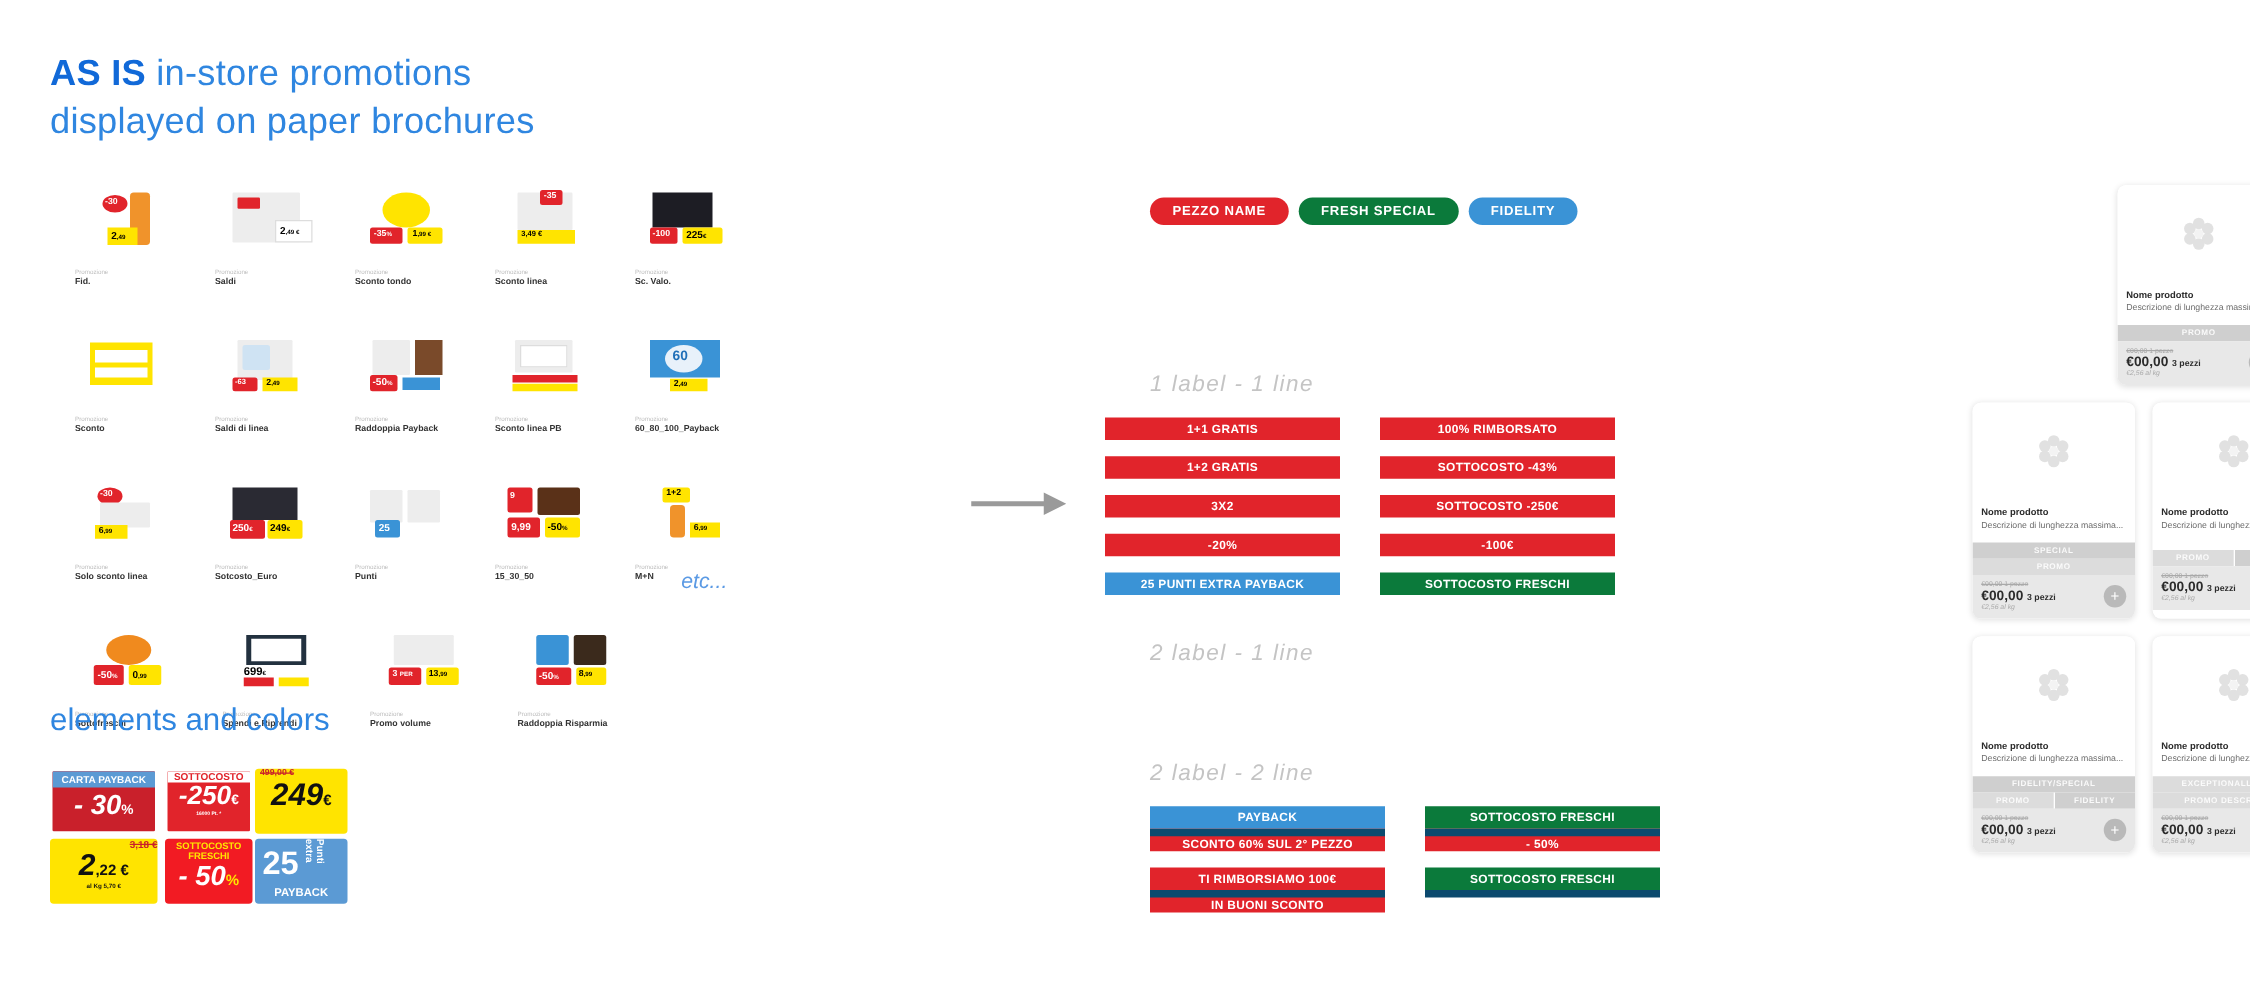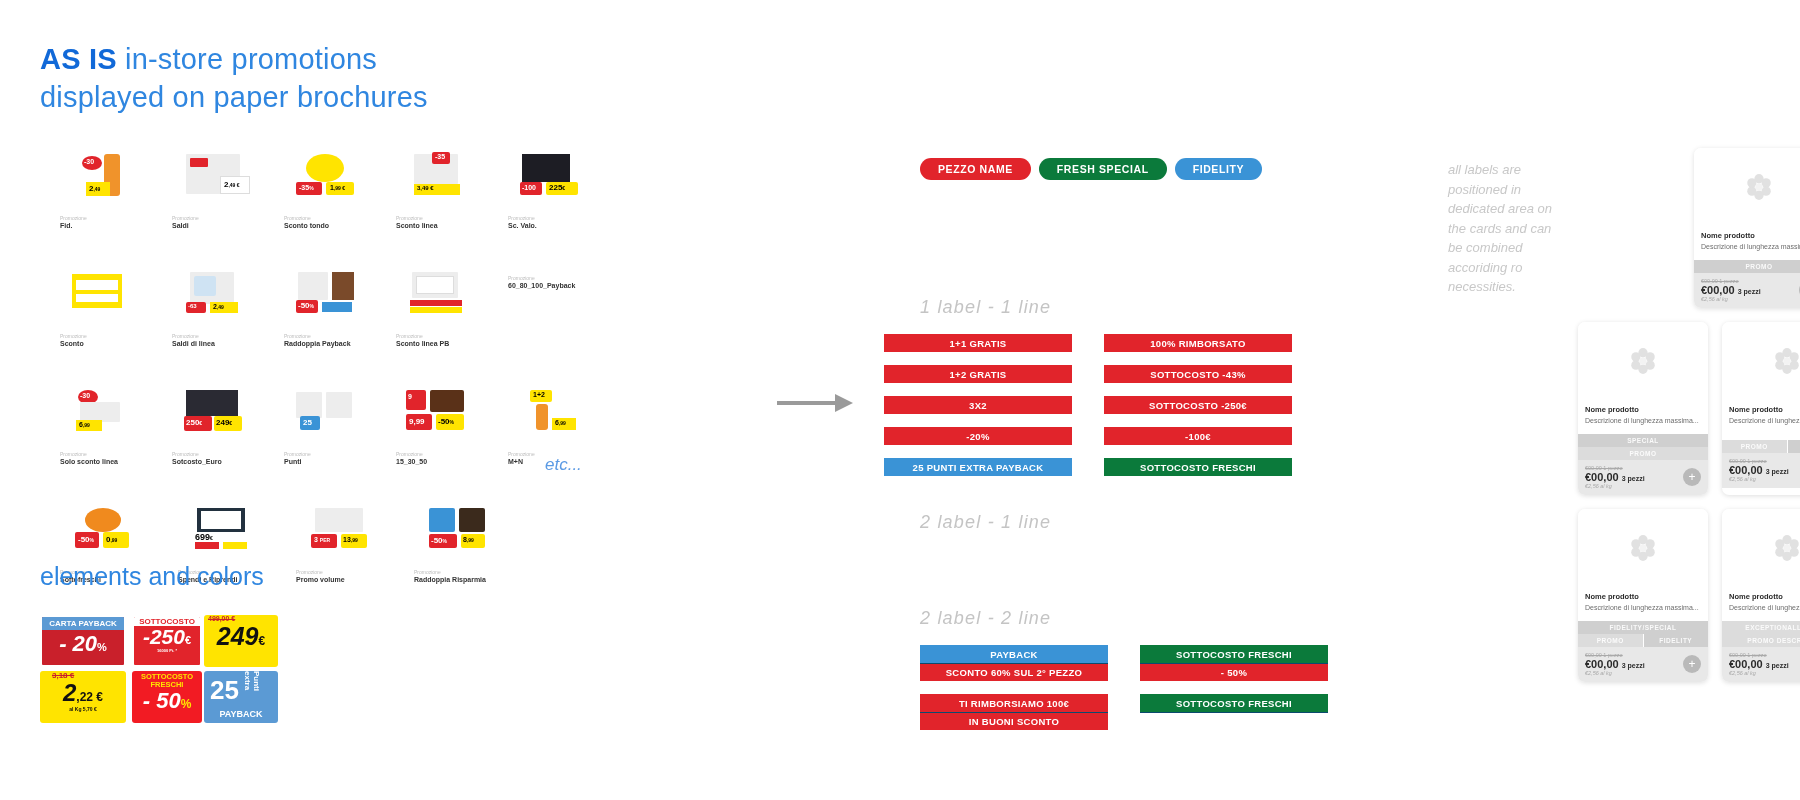--- a/index.html
+++ b/index.html
@@ -105,21 +105,21 @@
   .bar.r { background: #e1242b; }
   .bar.b { background: #3a93d6; }
   .bar.g { background: #0b7a3b; }
   .bar.split { padding: 0; }
   .bar.split > span {
     height: 100%; display: flex; align-items: center; justify-content: center;
     font-size: 9.5px; font-weight: 700;
   }
   .stack { margin-bottom: 13px; }
   .stack .bar { margin-bottom: 0; }
-  .stack .bar + .bar { border-top: 1px solid #0c4a6e; }
+  .stack .bar + .bar { border-top: 6px solid #0c4a6e; }
 
   
   .cards-note {
     position: absolute; left: 1448px; top: 160px; width: 108px;
     font-style: italic; font-weight: 300; font-size: 13px;
     line-height: 19.5px; color: #c8c8c8;
   }
   .cards { position: absolute; left: 1578px; top: 148px; }
   .card-row { display: flex; gap: 14px; margin-bottom: 14px; }
   .card {
@@ -303,20 +303,29 @@
             <div class="bx red" style="left:6px;top:30px;width:52px;height:6px;"></div>
             <div class="bx yel" style="left:6px;top:37px;width:52px;height:6px;"></div>
           </div>
         </div>
         <div class="thumb-caption">
           <span class="t-sub">Promozione</span>
           <span class="t-name">Sconto linea PB</span>
         </div>
       </div>
       <div class="thumb-cell">
+        <div class="thumb-img">
+          <div class="mini">
+            <div class="bx blu" style="left:4px;top:2px;width:56px;height:30px;"></div>
+            <div class="bx" style="left:16px;top:6px;width:30px;height:22px;background:#e8f1fa;border-radius:50%;"></div>
+            <div class="bx" style="left:22px;top:9px;font-size:11px;font-weight:800;color:#1f6fb8;">60</div>
+            <div class="bx yel" style="left:20px;top:33px;width:30px;height:10px;"></div>
+            <div class="bx" style="left:23px;top:34px;font-size:7px;font-weight:800;">2<span style="font-size:5px">,49</span></div>
+          </div>
+        </div>
         <div class="thumb-caption">
           <span class="t-sub">Promozione</span>
           <span class="t-name">60_80_100_Payback</span>
         </div>
       </div>
     </div>
 
     <div class="thumb-row">
       <div class="thumb-cell">
         <div class="thumb-img">
@@ -471,21 +480,21 @@
   </div>
 
   <div id="elements-heading">elements and colors</div>
 
   <div class="elements">
     <div class="el-grid">
 
       <div class="el-card" style="left:0;top:0;width:86px;height:52px;background:#c9202b;border:2px solid #fff;">
         <div style="background:#5b9ad4;color:#fff;font-size:8px;font-weight:800;text-align:center;padding:2px 0;">CARTA PAYBACK</div>
         <div style="display:flex;align-items:baseline;justify-content:center;padding-top:3px;">
-          <span style="font-size:22px;font-style:italic;font-weight:800;line-height:22px;">- 20</span>
+          <span style="font-size:22px;font-style:italic;font-weight:800;line-height:22px;">- 30</span>
           <span style="font-size:11px;font-weight:800;">%</span>
         </div>
       </div>
 
       <div class="el-card" style="left:92px;top:0;width:70px;height:52px;background:#e1242b;border:2px solid #fff;">
         <div style="background:#fff;color:#e1242b;font-size:8px;font-weight:800;text-align:center;">SOTTOCOSTO</div>
         <div style="display:flex;align-items:baseline;justify-content:center;">
           <span style="font-size:21px;font-style:italic;font-weight:800;line-height:22px;">-250</span>
           <span style="font-size:11px;font-weight:800;">€</span>
         </div>
@@ -494,21 +503,21 @@
 
       <div class="el-card" style="left:164px;top:0;width:74px;height:52px;background:#ffe400;color:#111;">
         <div style="font-size:7px;font-weight:800;color:#c9202b;text-decoration:line-through;padding-left:4px;">499,00 €</div>
         <div style="display:flex;align-items:baseline;justify-content:center;">
           <span style="font-size:25px;font-style:italic;font-weight:800;line-height:28px;">249</span>
           <span style="font-size:12px;font-weight:800;">€</span>
         </div>
       </div>
 
       <div class="el-card" style="left:0;top:56px;width:86px;height:52px;background:#ffe400;color:#111;">
-        <div style="font-size:8px;font-weight:800;color:#c9202b;text-decoration:line-through;padding-left:12px;">3,18 €</div>
+        <div style="font-size:8px;font-weight:800;color:#c9202b;text-decoration:line-through;padding-left:12px;text-align:right;">3,18 €</div>
         <div style="display:flex;align-items:baseline;justify-content:center;">
           <span style="font-size:24px;font-style:italic;font-weight:800;line-height:26px;">2</span>
           <span style="font-size:12px;font-weight:800;">,22 €</span>
         </div>
         <div style="font-size:5px;text-align:center;">al Kg 5,70 €</div>
       </div>
 
       <div class="el-card" style="left:92px;top:56px;width:70px;height:52px;background:#f21b23;">
         <div style="font-size:7.5px;font-weight:800;text-align:center;color:#ffe400;padding-top:2px;line-height:8px;">SOTTOCOSTO FRESCHI</div>
         <div style="display:flex;align-items:baseline;justify-content:center;">
@@ -590,21 +599,20 @@
       <div class="stack">
         <div class="bar g">SOTTOCOSTO FRESCHI</div>
         <div class="bar split">
           <span class="r" style="width:50%;">50%</span>
           <span class="b" style="width:50%;">PAYBACK</span>
         </div>
       </div>
     </div>
   </div>
 
-  <div class="cards-note">all labels are positioned in dedicated area on the cards and can be combined accoriding ro necessities.</div>
 
   <div class="cards">
 
     <div class="card-row" style="margin-left:116px;">
       <div class="card">
         <div class="card-img">
           <svg class="flower" width="30" height="30" viewBox="0 0 40 40" aria-hidden="true">
             <g fill="#dcdcdc">
               <circle cx="20" cy="9" r="6.2"></circle>
                 <circle cx="29.5" cy="14.5" r="6.2"></circle>

